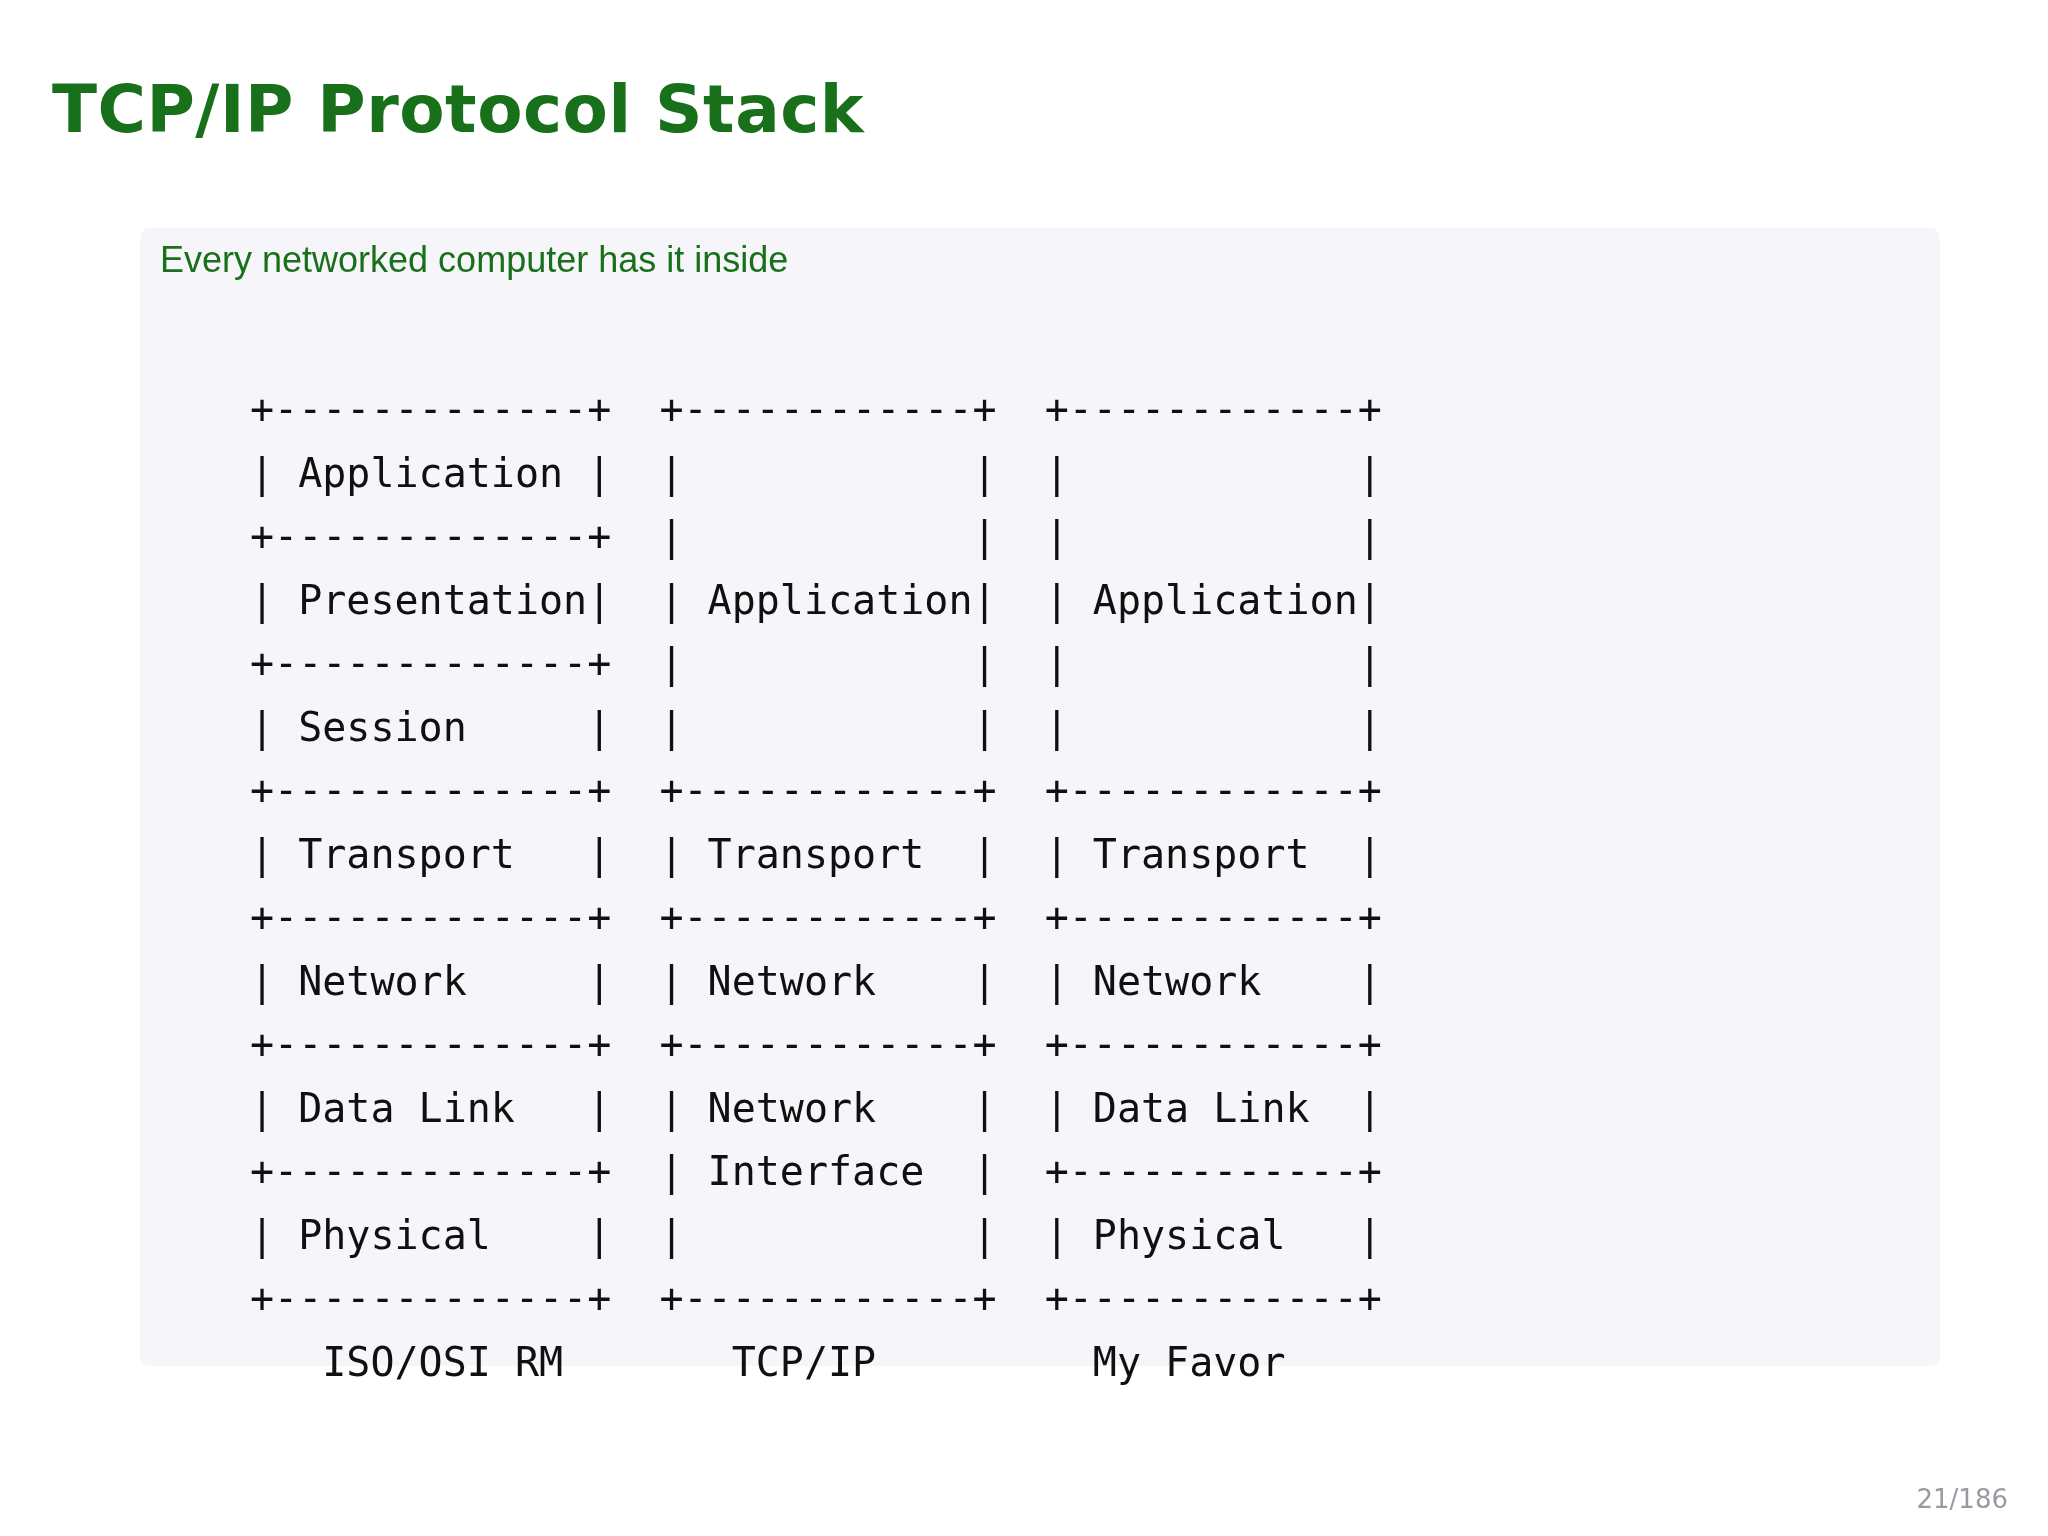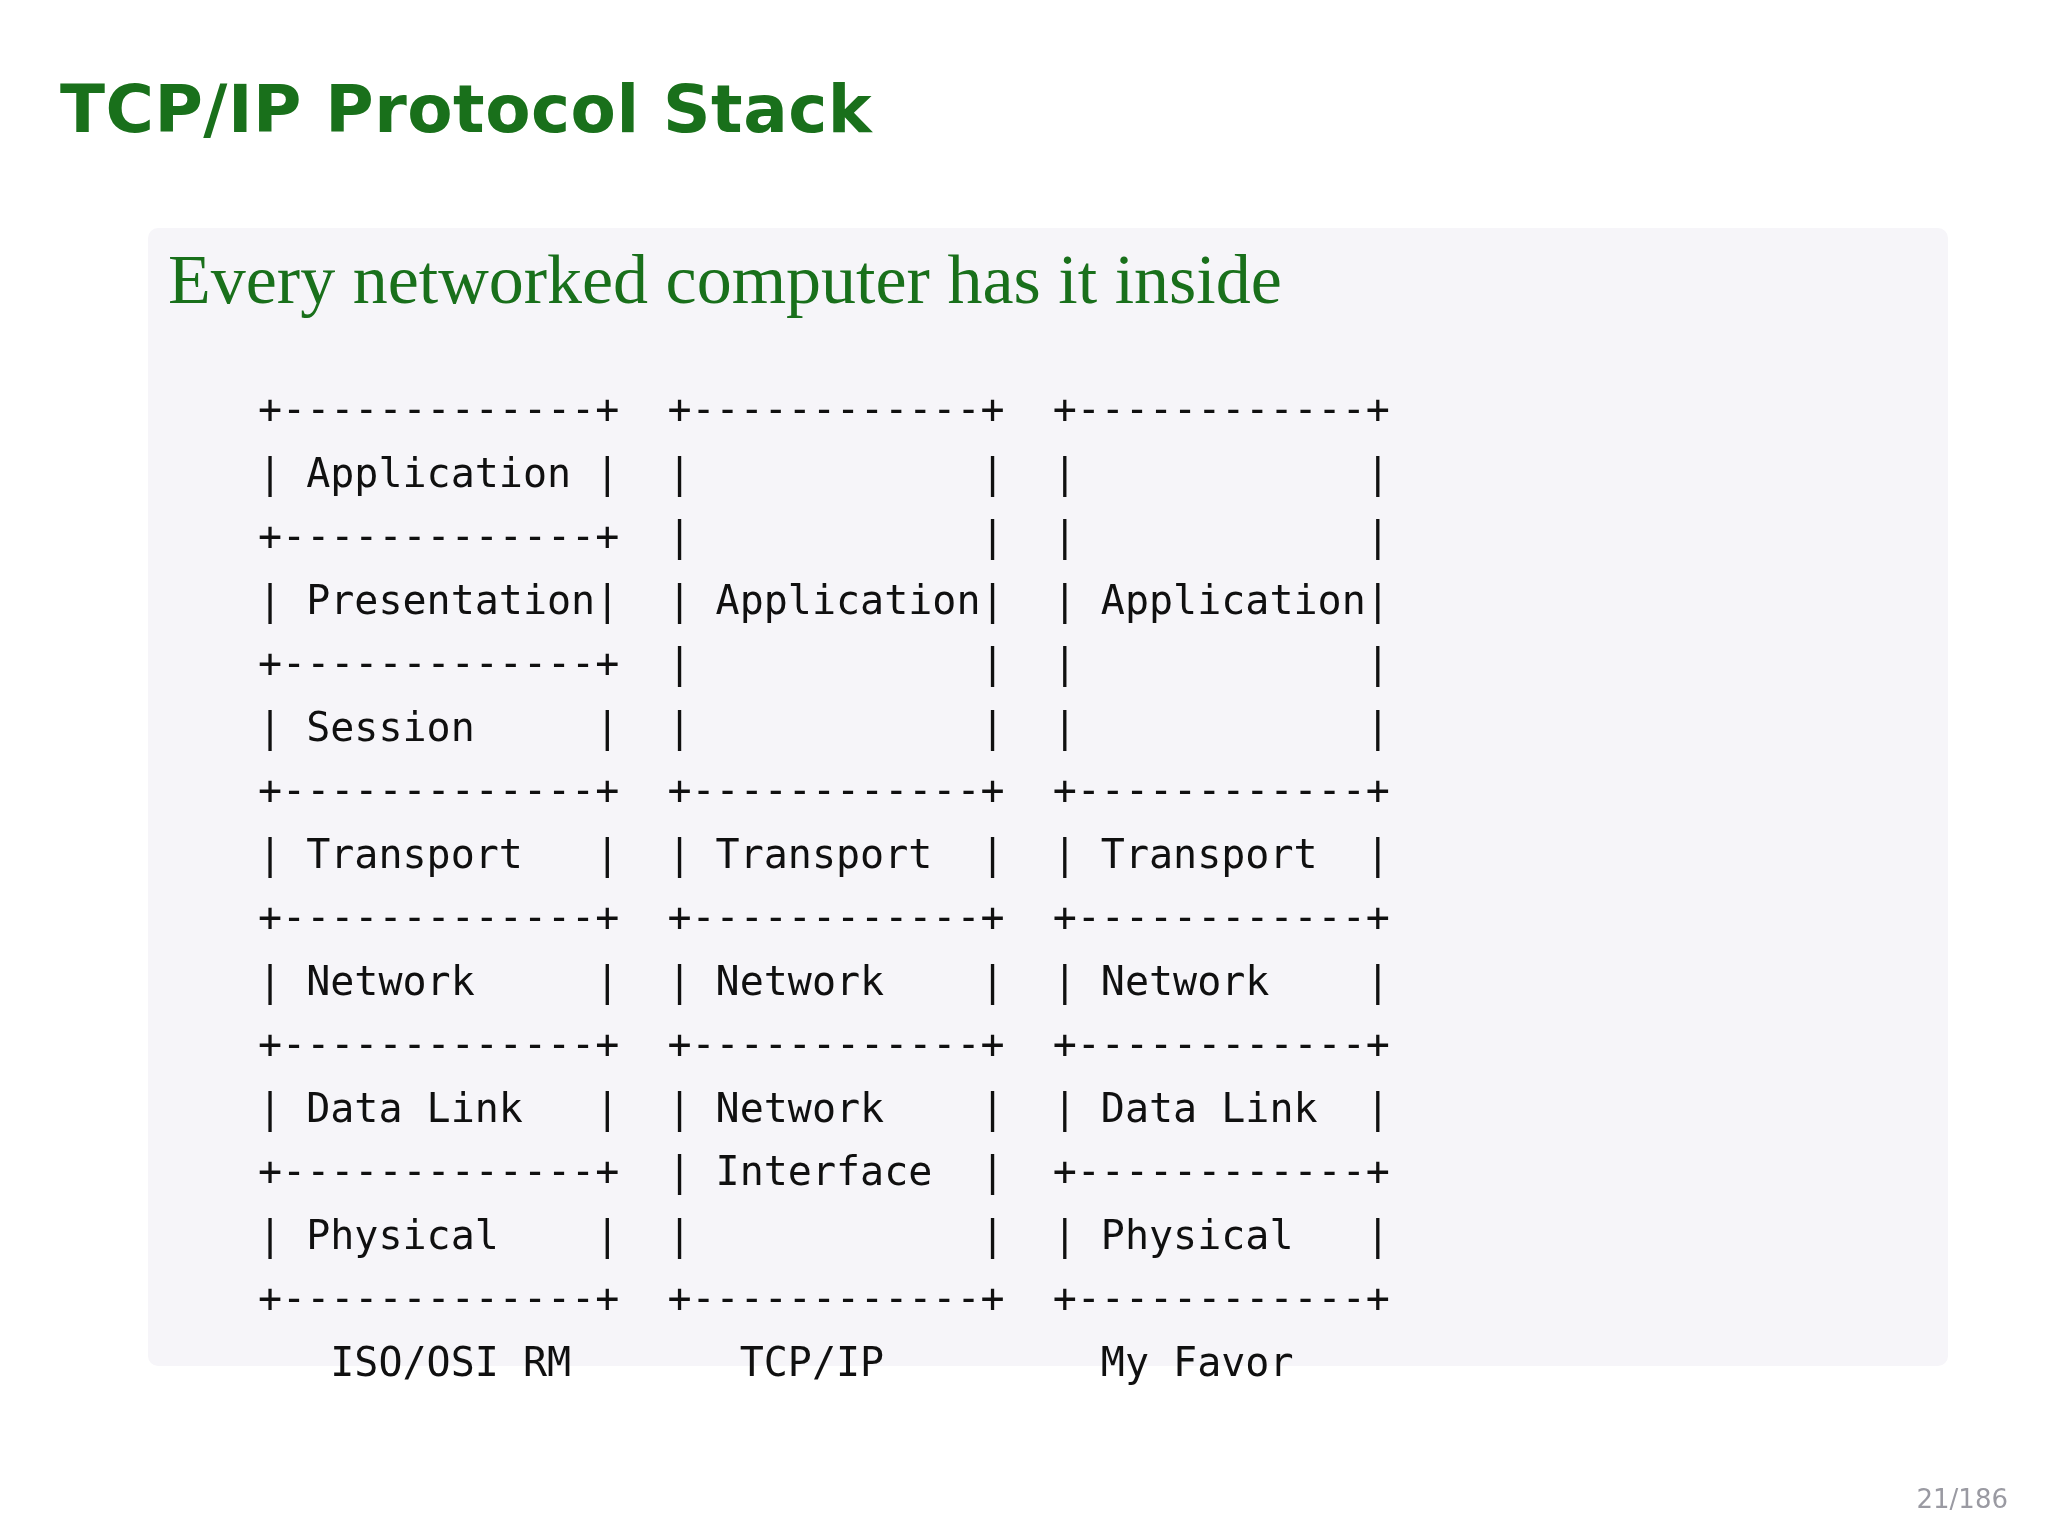--- a/index.html
+++ b/index.html
@@ -12,21 +12,20 @@
     height: 1536px;
     position: relative;
     font-family: "DejaVu Sans", sans-serif;
     overflow: hidden;
   }
 
   #slide {
     position: absolute;
     inset: 0;
     background: #ffffff;
-    margin-left: 8px;
   }
 
   #slide-title {
     position: absolute;
     left: 52px;
     top: 28px;
     font-family: "DejaVu Sans", sans-serif;
     font-size: 66px;
     line-height: 1.15;
     color: #19701b;
@@ -41,22 +40,22 @@
     width: 1800px;
     height: 1138px;
     background: #f6f5f9;
     border-radius: 10px;
   }
 
   #block-heading {
     position: absolute;
     left: 20px;
     top: 10px;
-    font-family: Liberation Serif, serif;
-    font-size: 70px;
+    font-family: Liberation Sans, sans-serif;
+    font-size: 36px;
     line-height: 1.2;
     color: #19701b;
     white-space: pre;
   }
 
   #ascii-diagram {
     position: absolute;
     left: 110px;
     top: 110px;
     font-family: "DejaVu Sans Mono", monospace;

